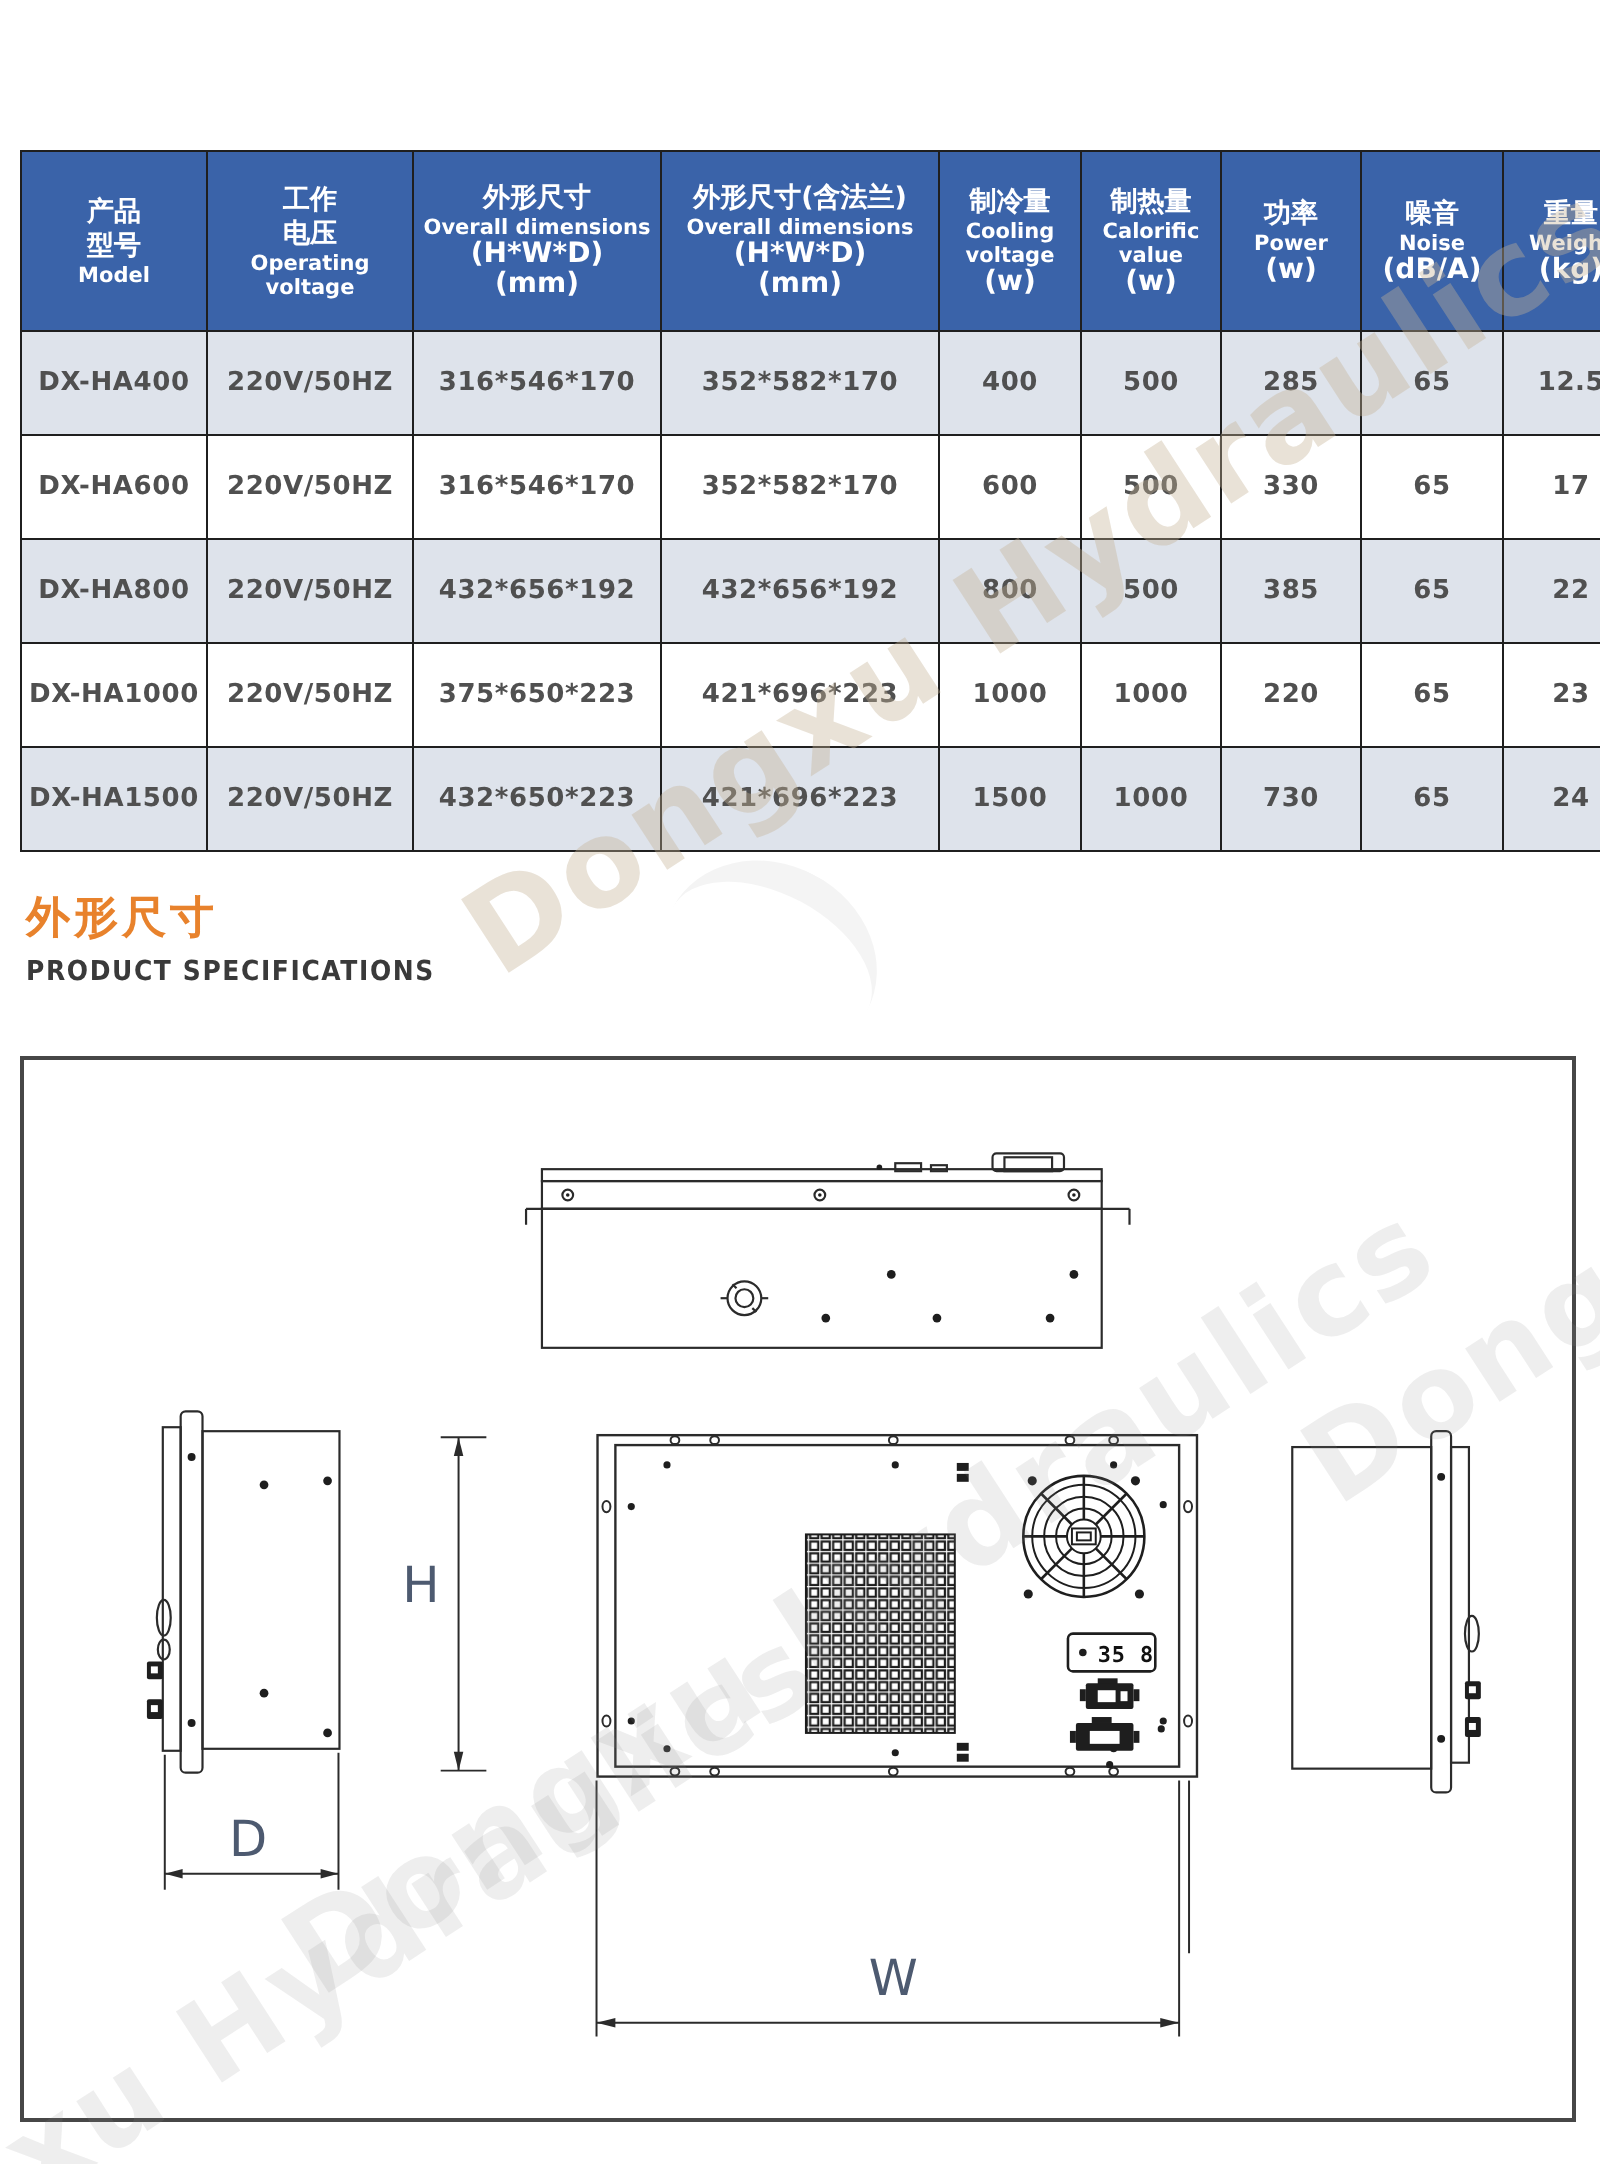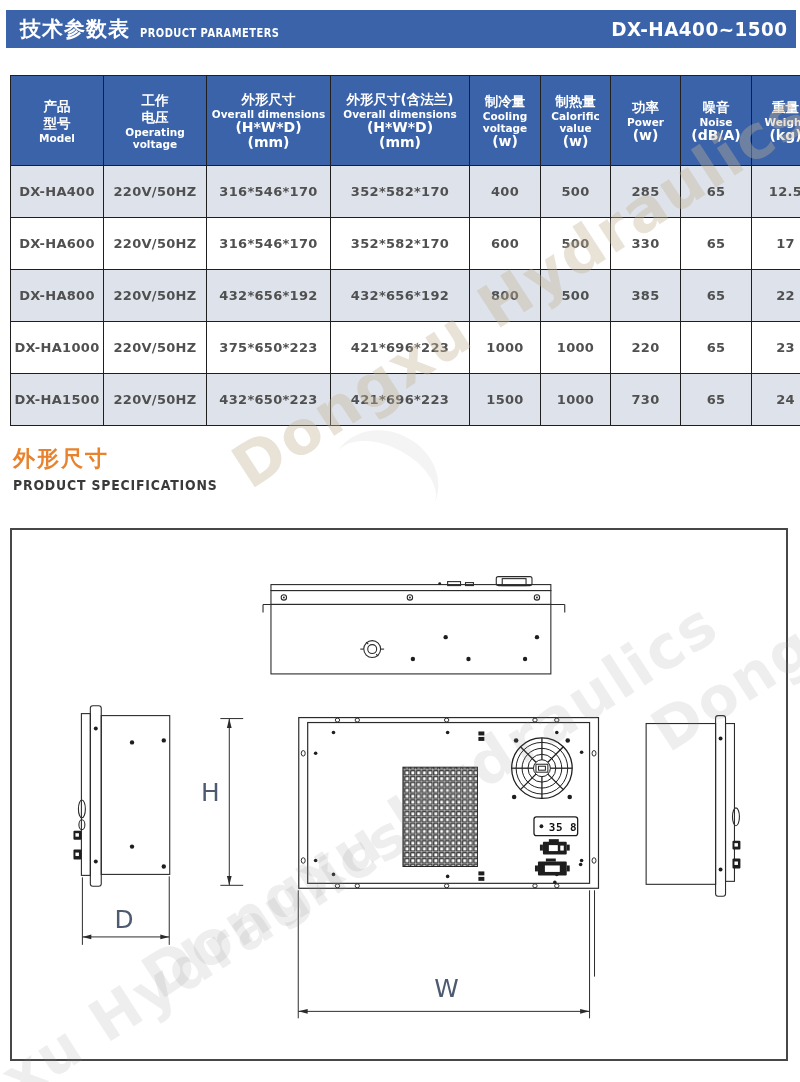--- a/index.html
+++ b/index.html
@@ -71,27 +71,20 @@
 <body>
 
 <div class="page">
 
   <div class="wm wm-a">Dongxu Hydraulics</div>
   <div class="wm wm-b">Dongxu Hydraulics</div>
   <div class="wm wm-c">Dongxu Hydraulics</div>
   <div class="wm wm-d">Dongxu Hydraulics</div>
   <div class="swoosh"></div>
 
-  <header class="topbar">
-    <div class="topbar-left">
-      <span class="title-zh">技术参数表</span>
-      <span class="title-en">PRODUCT PARAMETERS</span>
-    </div>
-    <div class="topbar-right">DX-HA400~1500</div>
-  </header>
 
   <table class="params">
     <thead>
         <tr>
           <th style="width: 90px;">
             <div class="th-zh">产品</div>
             <div class="th-zh">型号</div>
             <div class="th-en">Model</div>
           </th>
           <th style="width: 100px;">

